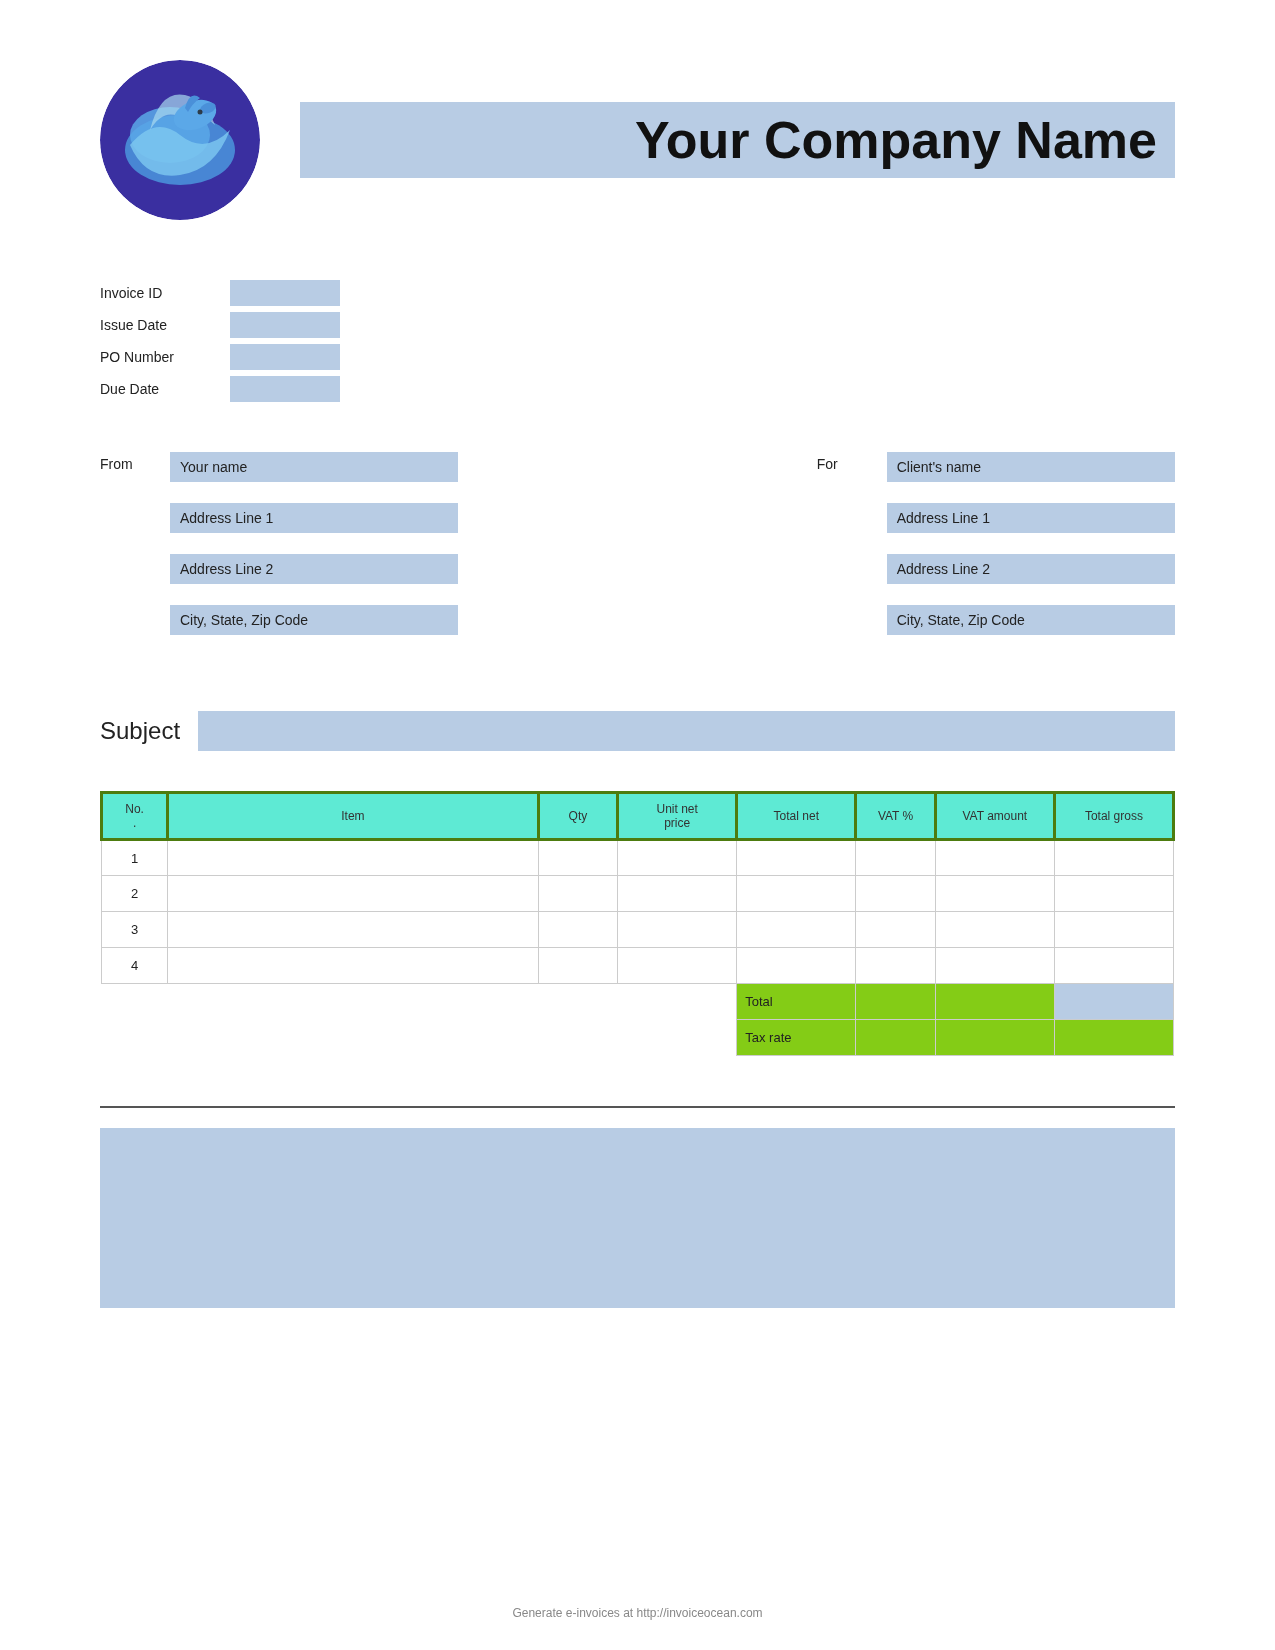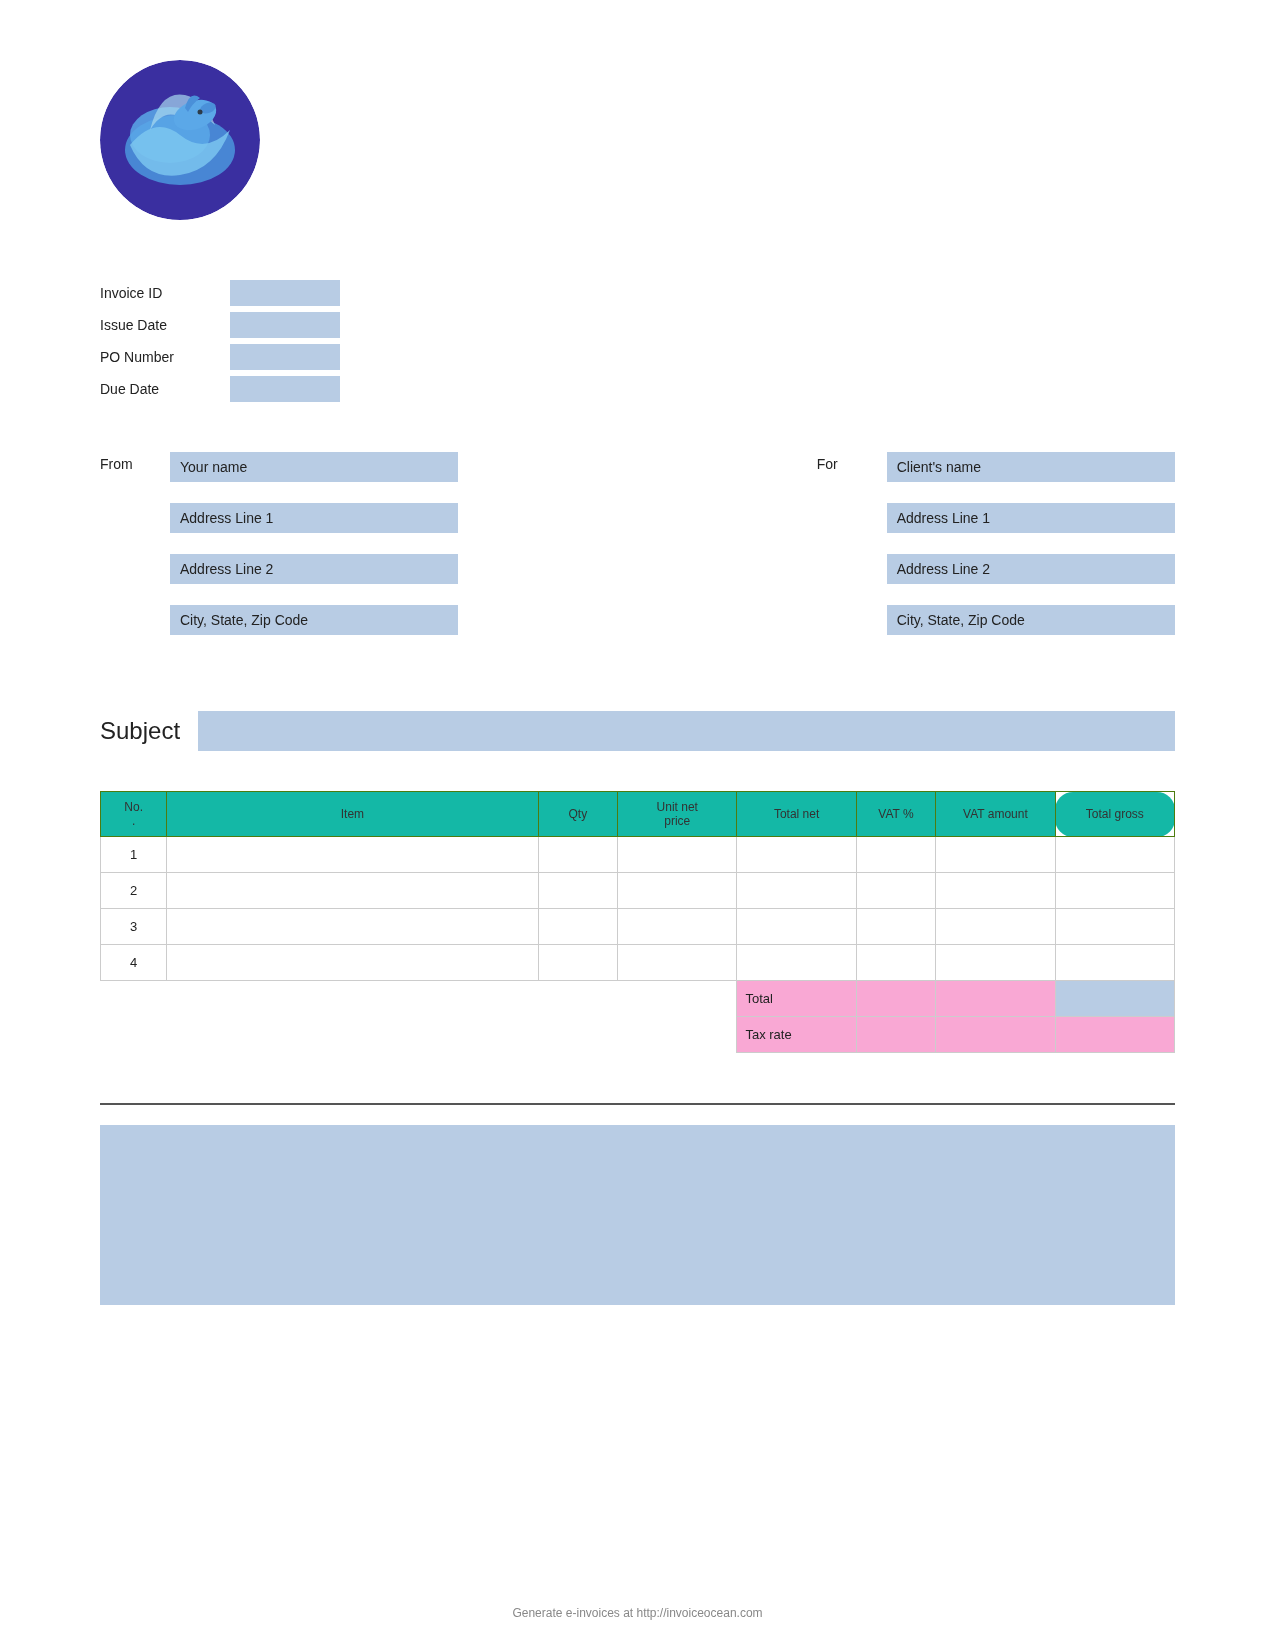--- a/index.html
+++ b/index.html
@@ -121,48 +121,48 @@
       background: #b8cce4;
     }
 
     
     .invoice-table {
       width: 100%;
       border-collapse: collapse;
       margin-bottom: 0;
     }
     .invoice-table th {
-      background: #14b8a6;
+      background: #5eead4;
       font-size: 12px;
       font-weight: normal;
       color: #333;
       text-align: center;
       padding: 8px 5px;
-      border: 1px solid #4d7c0f;
+      border: 3px solid #4d7c0f;
     }
     .invoice-table td {
       border: 1px solid #ccc;
       padding: 8px 5px;
       font-size: 13px;
       text-align: center;
       height: 36px;
       background: #fff;
     }
     .invoice-table .col-no { width: 50px; }
     .invoice-table .col-item { width: 280px; }
     .invoice-table .col-qty { width: 60px; }
     .invoice-table .col-unit { width: 90px; }
     .invoice-table .col-total-net { width: 90px; }
     .invoice-table .col-vat { width: 60px; }
     .invoice-table .col-vat-amt { width: 90px; }
-    .invoice-table .col-gross { width: 90px; border-radius: 18px; }
+    .invoice-table .col-gross { width: 90px; }
 
     
     .summary-row td {
-      background: #f9a8d4;
+      background: #84cc16;
       font-size: 13px;
     }
     .summary-row td.summary-label {
       text-align: left;
       padding-left: 8px;
       border: 1px solid #ccc;
     }
     .summary-row td.summary-blank {
       border: 1px solid #ccc;
     }
@@ -227,20 +227,21 @@
 
         <ellipse cx="95" cy="55" rx="22" ry="14" fill="#5ba8e8" transform="rotate(-20 95 55)"></ellipse>
         <ellipse cx="108" cy="48" rx="8" ry="5" fill="#4a90d9" transform="rotate(-20 108 48)"></ellipse>
 
         <circle cx="100" cy="52" r="2.5" fill="#222" opacity="0.8"></circle>
 
         <path d="M85 48 Q90 30 100 38 Q92 44 88 52Z" fill="#4a90d9"></path>
       </svg>
     </div>
 
+    <div class="company-name">Your Company Name</div>
   </div>
 
   <div class="meta-section">
     <div class="meta-row">
       <span class="meta-label">Invoice ID</span>
       <div class="meta-field"></div>
     </div>
     <div class="meta-row">
       <span class="meta-label">Issue Date</span>
       <div class="meta-field"></div>

